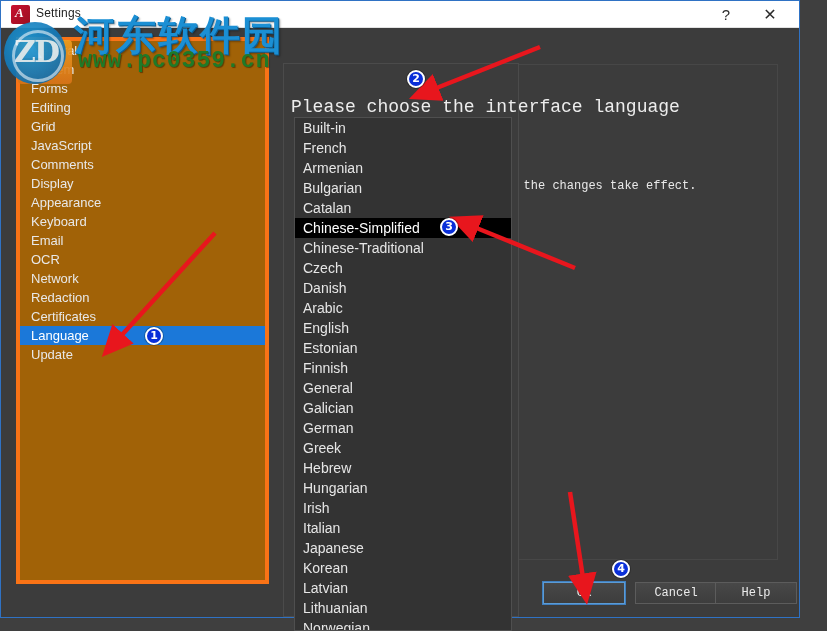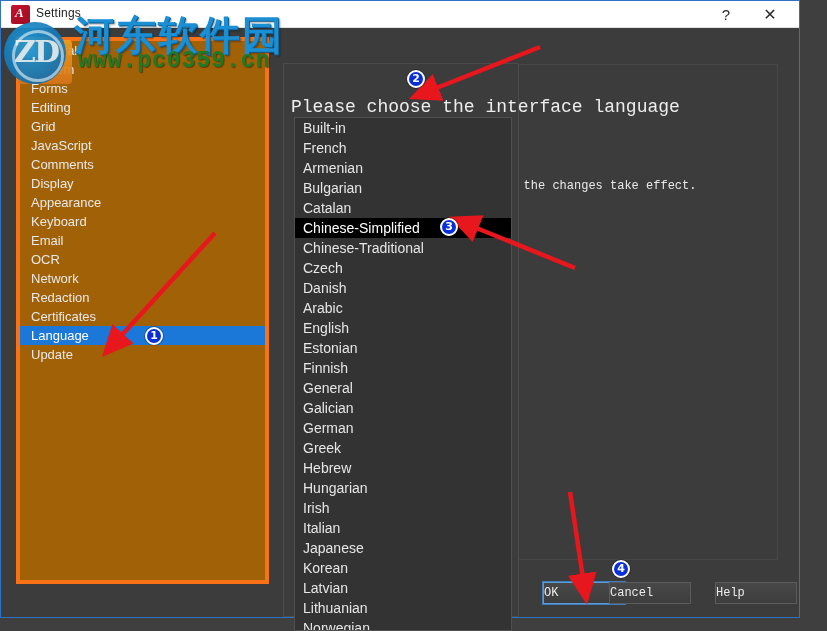--- a/index.html
+++ b/index.html
@@ -95,25 +95,25 @@
     border:1px solid #474747;box-sizing:border-box;pointer-events:none;
   }
 
   
   .btnrow{position:absolute;left:0;right:0;bottom:0;height:46px;}
   .btn{
     position:absolute;top:11px;height:22px;width:82px;
     background:linear-gradient(#484848,#3d3d3d);
     border:1px solid #5c5c5c;box-sizing:border-box;
     color:#ececec;font-size:12px;font-family:"Liberation Mono",monospace;
-    line-height:20px;cursor:default;
+    text-align:center;line-height:20px;cursor:default;
   }
   .btn.default{border:1px solid #5b9bd5;outline:1px solid #3f7fc0;}
   .btn-ok{left:542px;}
-  .btn-cancel{left:608px;}
+  .btn-cancel{left:634px;}
   .btn-help{left:714px;}
 
   
   .badge{
     position:absolute;width:18px;height:18px;border-radius:50%;
     background:#0a2fd8;border:2px solid #ffffff;box-sizing:border-box;
     color:#ffffff;font-size:11px;font-weight:bold;text-align:center;
     line-height:14px;font-family:"DejaVu Sans",sans-serif;
     box-shadow:0 0 0 1px rgba(0,0,0,.25);
   }

